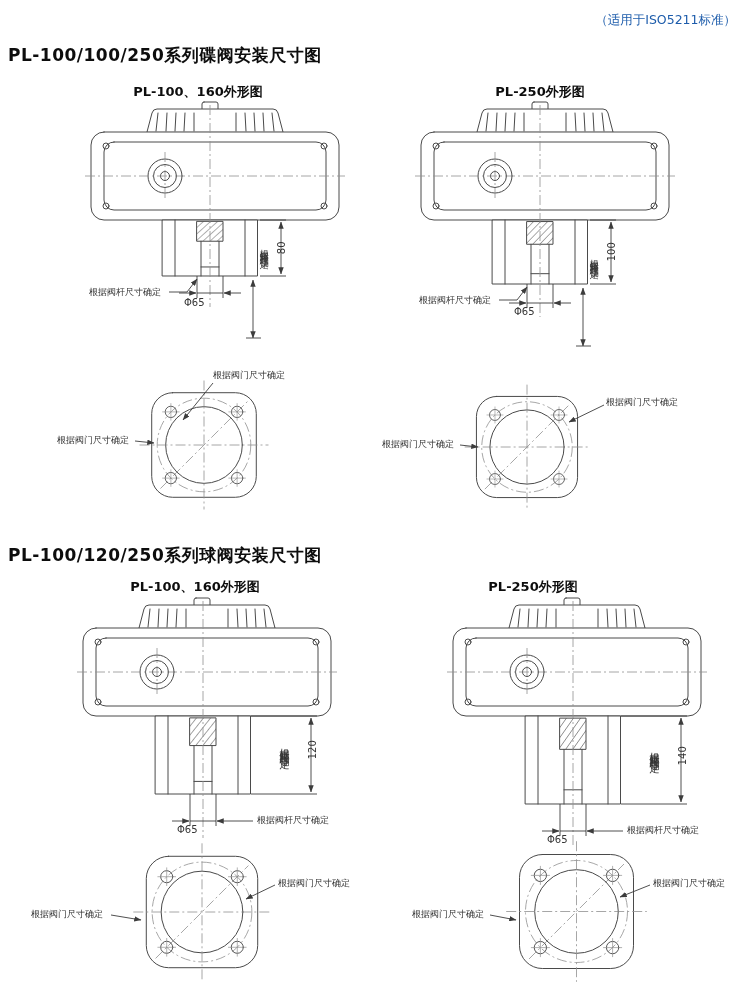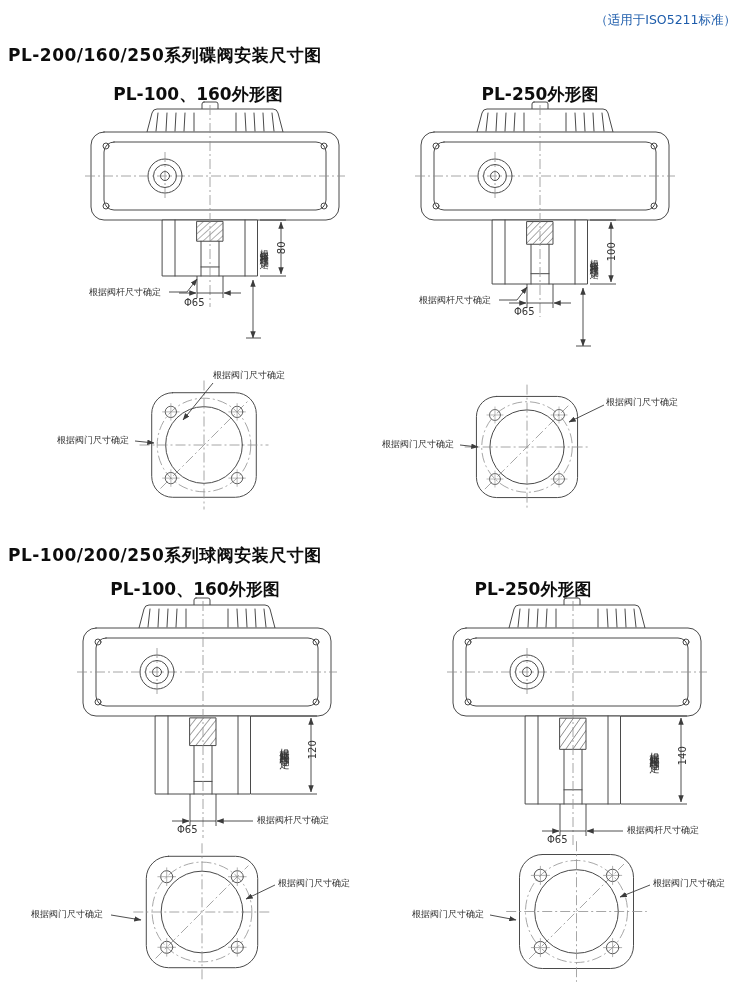--- a/index.html
+++ b/index.html
@@ -1,21 +1,21 @@
 <!DOCTYPE html>
 <html><head>
 <meta charset="utf-8">
 <style>
   * { margin:0; padding:0; box-sizing:border-box; }
   html,body { width:750px; height:982px; background:#ffffff;
     font-family:"DejaVu Sans","Liberation Sans",sans-serif; color:#222; }
   .page { position:absolute; left:0; top:4px; width:750px; height:982px; background:#fff; overflow:hidden; }
   .std-note { position:absolute; top:8px; right:14px; font-size:12.5px; color:#1d5cab; }
   .sec-title { position:absolute; left:8px; font-size:17px; font-weight:700; color:#0d0d0d; letter-spacing:.5px; }
-  .sub { position:absolute; font-size:17px; font-weight:700; color:#0d0d0d; text-align:center; }
+  .sub { position:absolute; font-size:13px; font-weight:700; color:#0d0d0d; text-align:center; }
   .draw { position:absolute; }
   .draw svg { position:absolute; left:0; top:0; overflow:visible; }
   .lbl { position:absolute; font-size:9px; color:#333; white-space:nowrap; line-height:1.15; }
   .center { text-align:left; }
   .rot { transform:rotate(-90deg); text-align:center; font-size:10px; }
   .vtext { writing-mode:vertical-rl; text-orientation:upright; white-space:normal; letter-spacing:1.5px; }
   .phi { font-size:10px; }
   .ln { fill:none; stroke:#4a4a4a; stroke-width:1; vector-effect:non-scaling-stroke; stroke-linecap:round; stroke-linejoin:round; }
   .cl { fill:none; stroke:#909090; stroke-width:.8; stroke-dasharray:10 3 2 3; vector-effect:non-scaling-stroke; }
   .tick { fill:none; stroke:#8a8a8a; stroke-width:.7; vector-effect:non-scaling-stroke; }
@@ -92,21 +92,21 @@
             <line x1="32" y1="98" x2="32" y2="118"></line>
           <line x1="98" y1="108" x2="118" y2="108"></line>
             <line x1="108" y1="98" x2="108" y2="118"></line>
         </g>
       </symbol>
     </defs>
   </svg>
 
   <div class="std-note">（适用于ISO5211标准）</div>
 
-  <div class="sec-title" style="top:40px">PL-200/160/250系列碟阀安装尺寸图</div>
+  <div class="sec-title" style="top:40px">PL-100/100/250系列碟阀安装尺寸图</div>
   <div class="sub" style="left:103px;top:79px;width:190px">PL-100、160外形图</div>
   <div class="sub" style="left:445px;top:79px;width:190px">PL-250外形图</div>
 
   <div class="draw" style="left:85px;top:98px;width:260px;height:250px">
     <svg width="260" height="250">
       <g>
         <use href="#sym-actuator" x="0" y="0" width="260" height="125"></use>
         <use href="#sym-bracket" x="77" y="118" width="96" height="56"></use>
         <line x1="125" y1="3" x2="125" y2="205" class="cl"></line>
       </g>
@@ -174,21 +174,21 @@
       <use href="#sym-flange" x="88" y="12" width="118" height="118"></use>
       <g>
         <path d="M224,29 L189,46" class="dim" marker-end="url(#arw)"></path>
         <path d="M80,69 L98,71" class="dim" marker-end="url(#arw)"></path>
       </g>
     </svg>
     <div class="lbl" style="left:226px;top:21px">根据阀门尺寸确定</div>
     <div class="lbl" style="left:2px;top:63px">根据阀门尺寸确定</div>
   </div>
 
-  <div class="sec-title" style="top:540px">PL-100/200/250系列球阀安装尺寸图</div>
+  <div class="sec-title" style="top:540px">PL-100/120/250系列球阀安装尺寸图</div>
   <div class="sub" style="left:100px;top:574px;width:190px">PL-100、160外形图</div>
   <div class="sub" style="left:438px;top:574px;width:190px">PL-250外形图</div>
 
   <div class="draw" style="left:75px;top:594px;width:315px;height:260px">
     <svg width="315" height="260">
       <g>
         <use href="#sym-actuator" x="2" y="0" width="260" height="125"></use>
         <use href="#sym-bracket" x="80" y="118" width="96" height="78"></use>
         <line x1="128" y1="3" x2="128" y2="240" class="cl"></line>
       </g>

